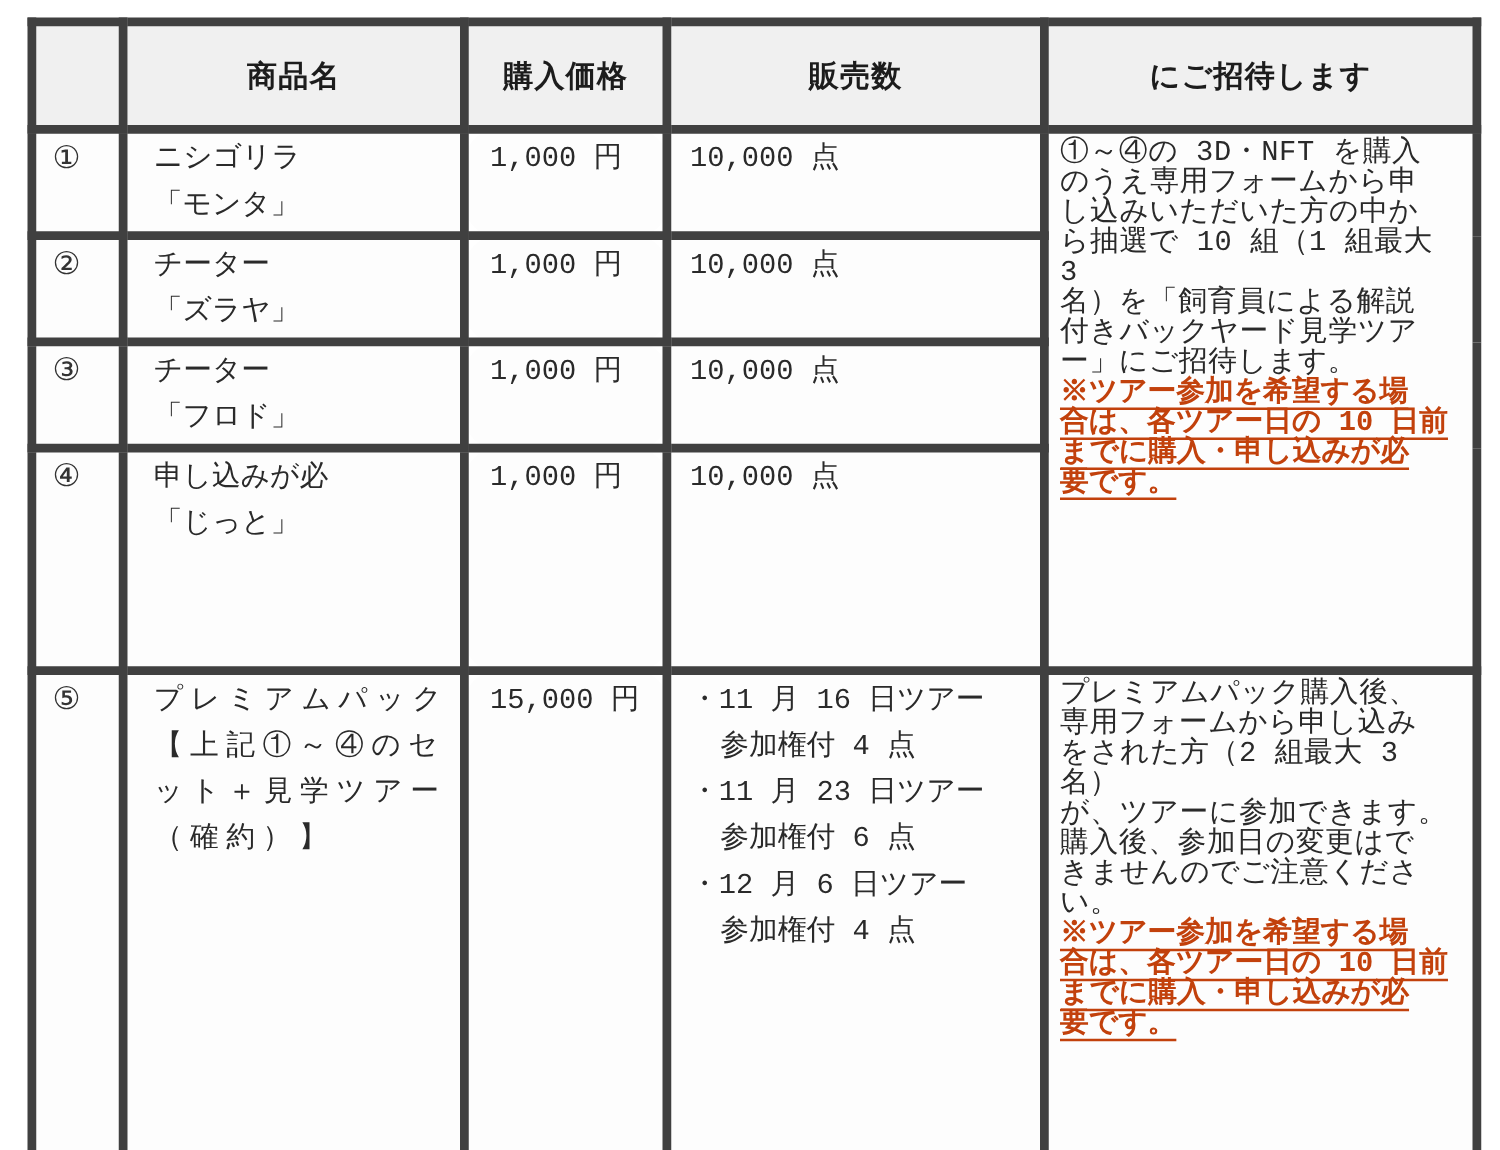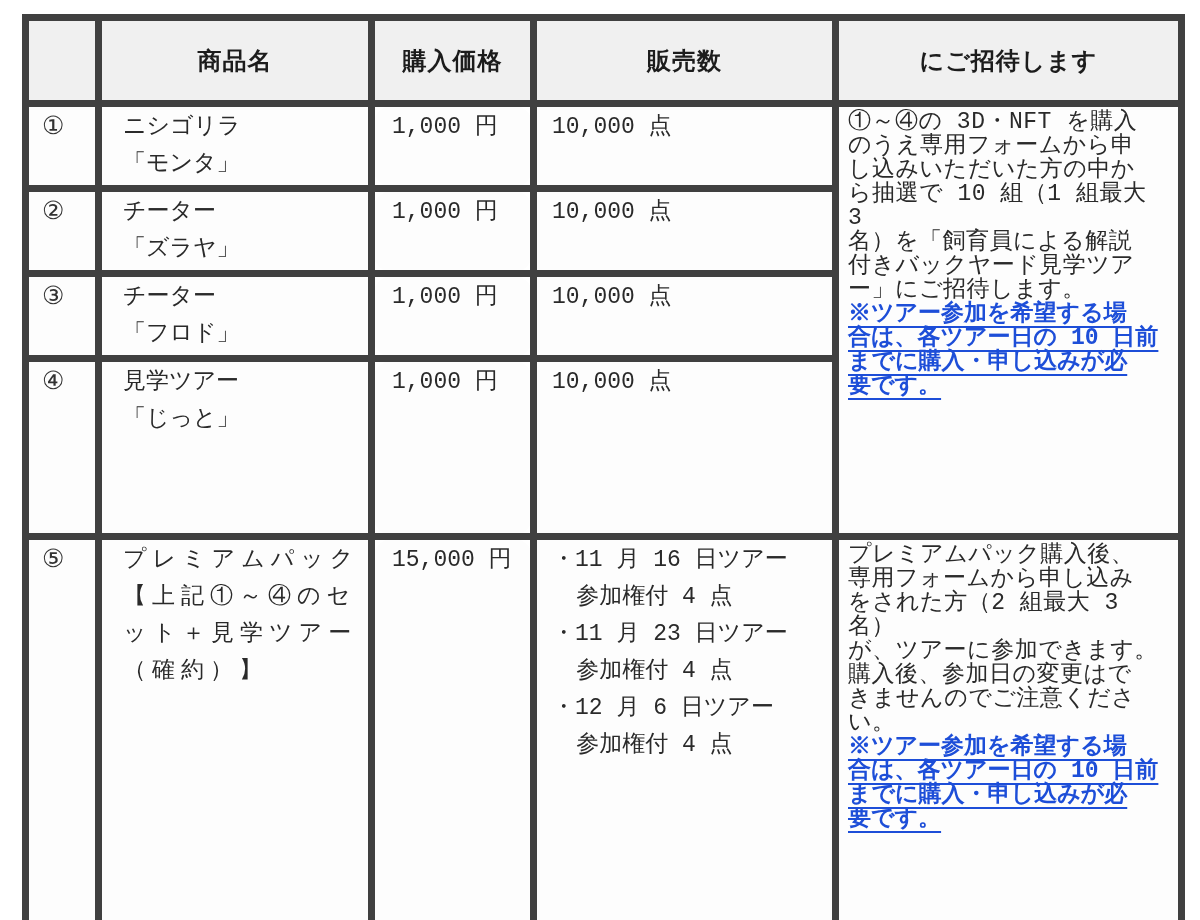--- a/index.html
+++ b/index.html
@@ -46,21 +46,21 @@
   td.qty-cell { padding-left:15px;margin-top:24px; }
   td.name-cell { padding-left:21px; }
   td.name-cell-premium { letter-spacing:6px; }
   td.campaign-cell {
     padding:3px 6px 2px 9px;
     line-height:24px;
     letter-spacing:0.5px;
   }
   .campaign-note {
     font-weight:bold;
-    color:#1d4ed8;
+    color:#c2410c;
     letter-spacing:0;
     text-decoration:underline;
     text-decoration-thickness:2px;
     text-underline-offset:6px;
   }
   .bullet-item {
     padding-left:1.05em;
     text-indent:-1.05em;
     white-space:pre-line;
   }
@@ -124,38 +124,38 @@
   <tr class="row-3">
     <td class="num-cell">③</td>
     <td class="name-cell pre">チーター
 「フロド」</td>
     <td class="price-cell">1,000 円</td>
     <td class="qty-cell">10,000 点</td>
   </tr>
 
   <tr class="row-4">
     <td class="num-cell">④</td>
-    <td class="name-cell pre">見学ツアー
+    <td class="name-cell pre">申し込みが必
 「じっと」</td>
     <td class="price-cell">1,000 円</td>
     <td class="qty-cell">10,000 点</td>
   </tr>
 
   <tr class="row-5">
     <td class="num-cell">⑤</td>
     <td class="name-cell pre name-cell-premium">プレミアムパック
 【上記①～④のセ
 ット＋見学ツアー
 （確約）】</td>
     <td class="price-cell">15,000 円</td>
     <td class="qty-cell">
       <div class="bullet-item">・11 月 16 日ツアー
 参加権付 4 点</div>
       <div class="bullet-item">・11 月 23 日ツアー
-参加権付 4 点</div>
+参加権付 6 点</div>
       <div class="bullet-item">・12 月 6 日ツアー
 参加権付 4 点</div>
     </td>
     <td class="campaign-cell">
       <div class="pre">プレミアムパック購入後、
 専用フォームから申し込み
 をされた方（2 組最大 3 名）
 が、ツアーに参加できます。
 購入後、参加日の変更はで
 きませんのでご注意くださ

